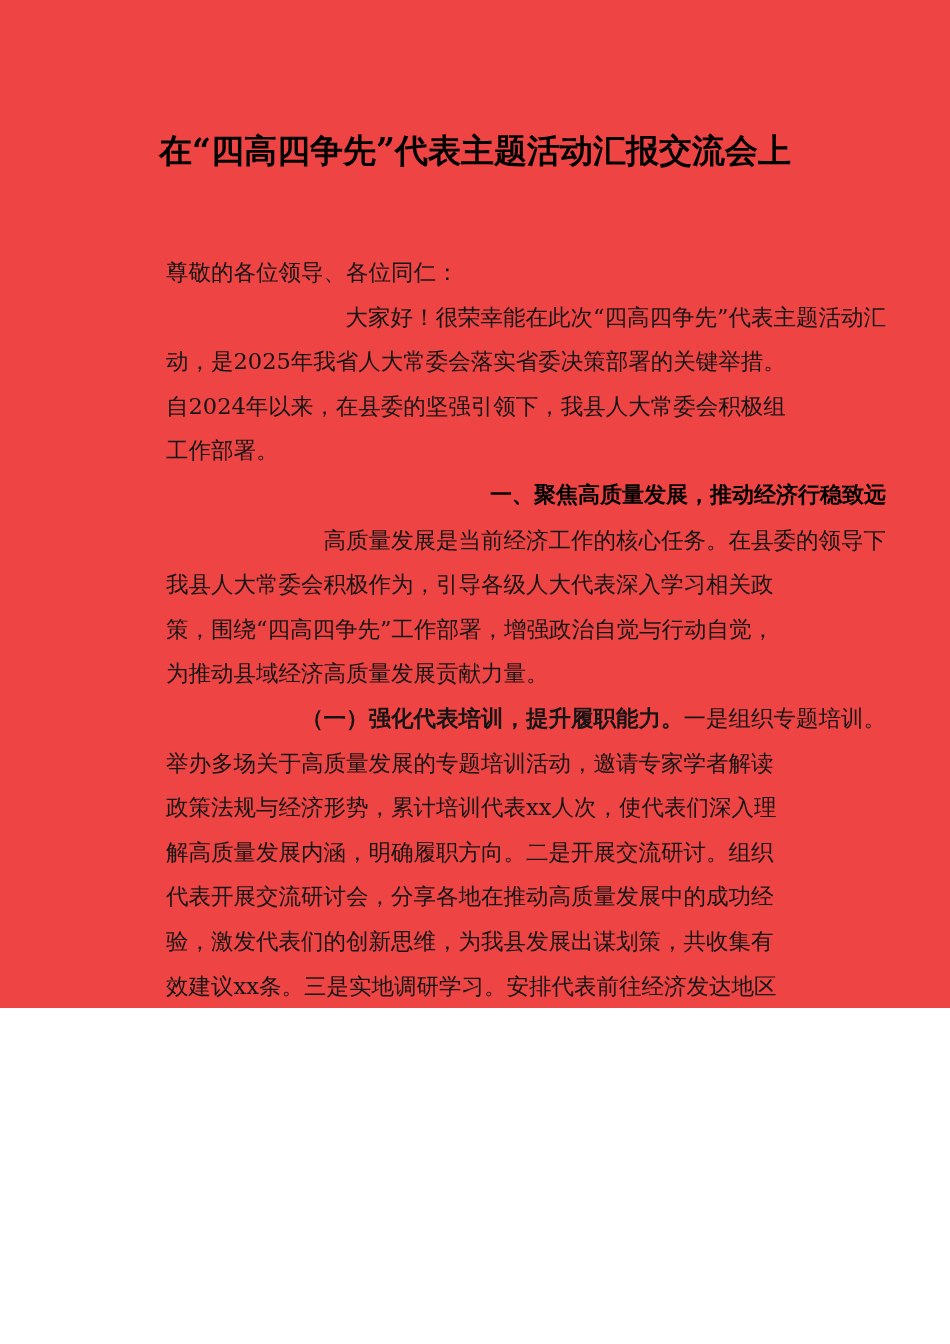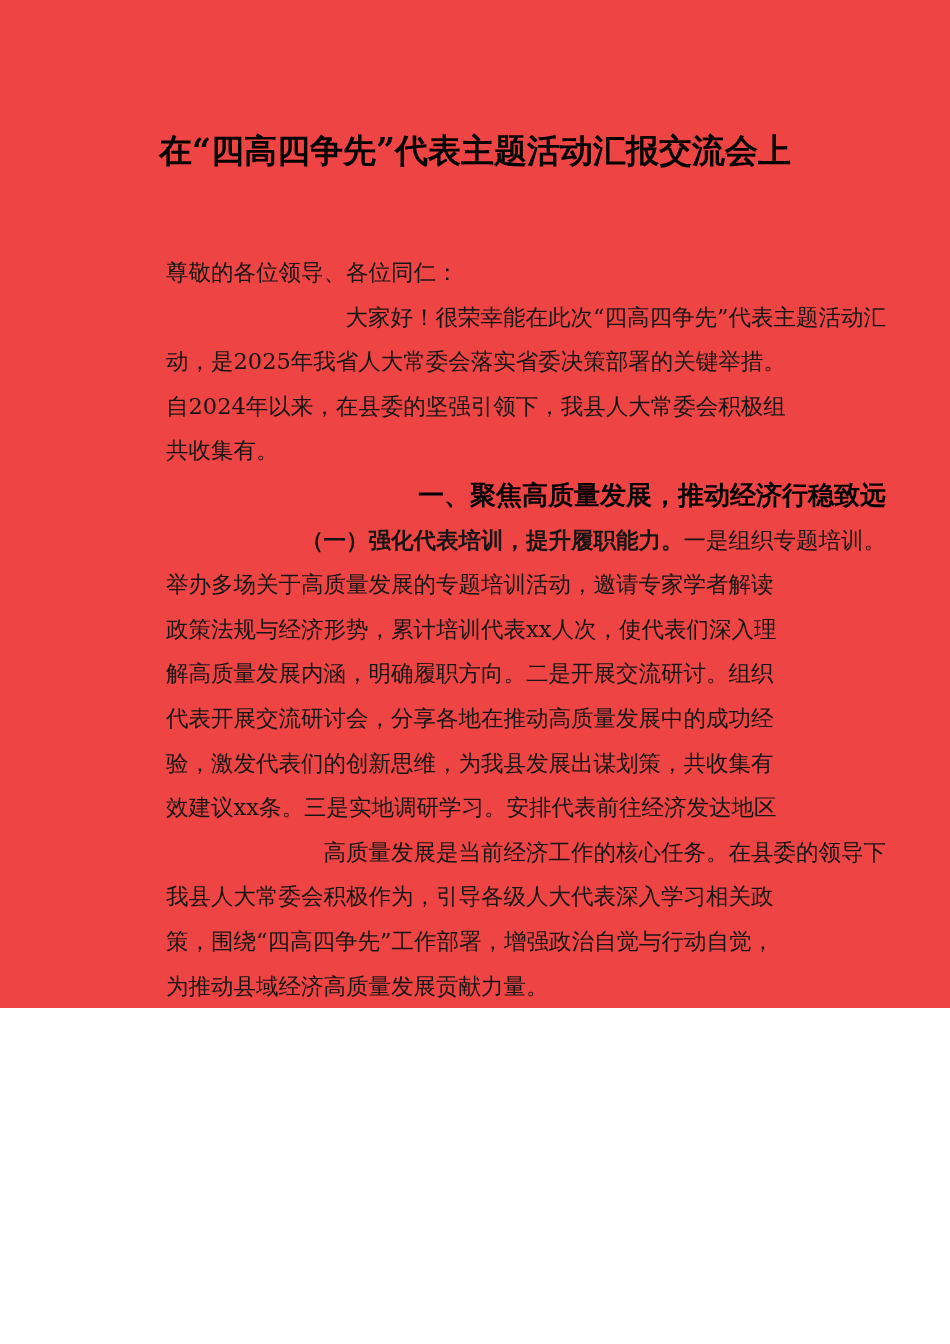--- a/index.html
+++ b/index.html
@@ -51,21 +51,21 @@
     white-space: nowrap;
     height: 44.6px;
   }
   .indent {
     padding-left: 48px;
     text-align: right;
   }
   .heading-line {
     font-family: "DejaVu Sans", "Liberation Sans", sans-serif;
     font-weight: bold;
-    font-size: 26px;
+    font-size: 22px;
     color: #000000;
   }
   .subhead {
     font-weight: bold;
   }
 </style>
 </head>
 <body>
 
 <div class="page">
@@ -74,36 +74,36 @@
     <span class="line" style="height:46px;">在“四高四争先”代表主题活动汇报交流会上</span>
   </div>
 
   <div class="body-text">
     <span class="line">尊敬的各位领导、各位同仁：</span>
 
     <div>
       <span class="line indent">大家好！很荣幸能在此次“四高四争先”代表主题活动汇</span>
       <span class="line">动，是2025年我省人大常委会落实省委决策部署的关键举措。</span>
       <span class="line">自2024年以来，在县委的坚强引领下，我县人大常委会积极组</span>
-      <span class="line">共收集有。</span>
+      <span class="line">工作部署。</span>
     </div>
 
     <span class="line indent heading-line">一、聚焦高质量发展，推动经济行稳致远</span>
+
+    <div>
+      <span class="line indent">高质量发展是当前经济工作的核心任务。在县委的领导下</span>
+      <span class="line">我县人大常委会积极作为，引导各级人大代表深入学习相关政</span>
+      <span class="line">策，围绕“四高四争先”工作部署，增强政治自觉与行动自觉，</span>
+      <span class="line">为推动县域经济高质量发展贡献力量。</span>
+    </div>
 
     <div>
       <span class="line indent"><span class="subhead">（一）强化代表培训，提升履职能力。</span><span>一是组织专题培训。</span></span>
       <span class="line">举办多场关于高质量发展的专题培训活动，邀请专家学者解读</span>
       <span class="line">政策法规与经济形势，累计培训代表xx人次，使代表们深入理</span>
       <span class="line">解高质量发展内涵，明确履职方向。二是开展交流研讨。组织</span>
       <span class="line">代表开展交流研讨会，分享各地在推动高质量发展中的成功经</span>
       <span class="line">验，激发代表们的创新思维，为我县发展出谋划策，共收集有</span>
       <span class="line">效建议xx条。三是实地调研学习。安排代表前往经济发达地区</span>
     </div>
-
-    <div>
-      <span class="line indent">高质量发展是当前经济工作的核心任务。在县委的领导下</span>
-      <span class="line">我县人大常委会积极作为，引导各级人大代表深入学习相关政</span>
-      <span class="line">策，围绕“四高四争先”工作部署，增强政治自觉与行动自觉，</span>
-      <span class="line">为推动县域经济高质量发展贡献力量。</span>
-    </div>
   </div>
 
 </div>
 
 </body></html>

